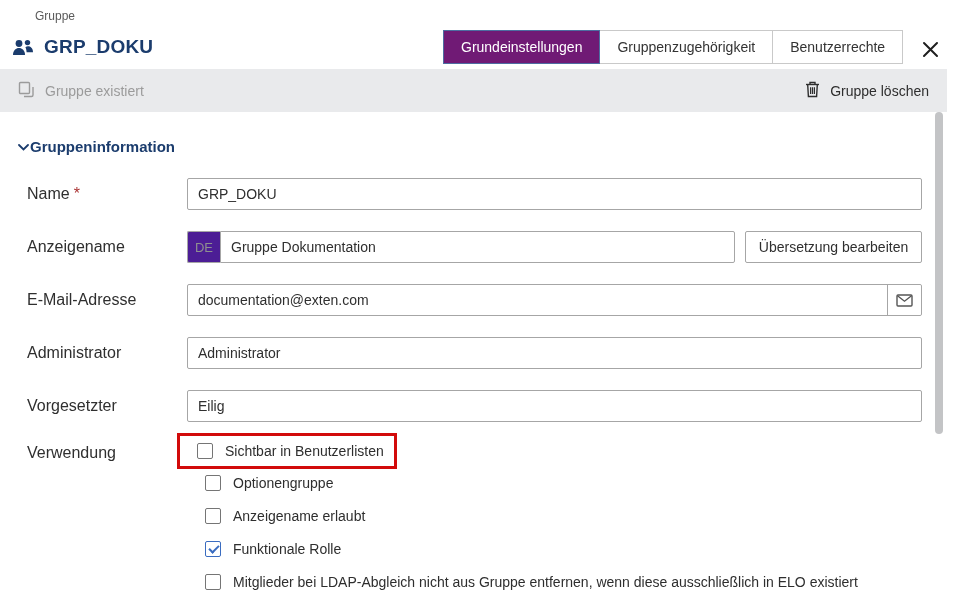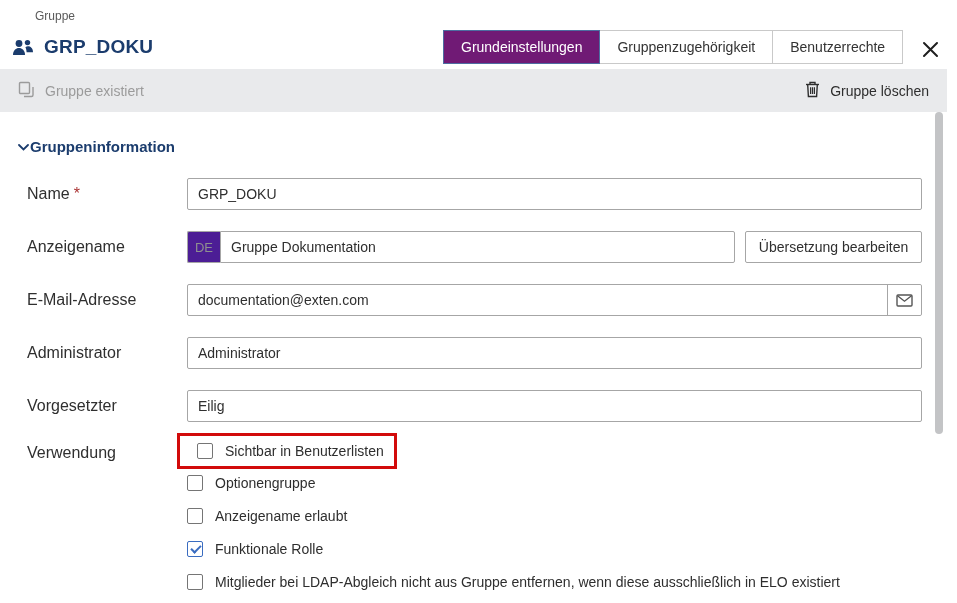--- a/index.html
+++ b/index.html
@@ -50,21 +50,21 @@
          background:#fff; font-size:14px; color:#2f2f2f; font-family:inherit; cursor:pointer; }
   .email-wrap { position:relative; width:735px; }
   .email-wrap .tinput { padding-right:44px; }
   .mail-btn { position:absolute; right:1px; top:1px; width:34px; height:30px; border-left:1px solid #a6a6a6;
               display:flex; align-items:center; justify-content:center; cursor:pointer; background:#fff;
               border-radius:0 2px 2px 0; }
 
   
   .cbcol { display:flex; flex-direction:column; }
   .cb-row { display:flex; align-items:center; gap:12px; height:18px; margin-bottom:15px;
-            width:fit-content; cursor:pointer; }
+            width:fit-content; cursor:pointer;margin-left:18px; }
   .box { width:16px; height:16px; border:1px solid #757575; border-radius:2px; background:#fff;
          flex:none; position:relative; }
   .box.checked { border-color:#3a6cc0; }
   .box.checked::after { content:""; position:absolute; left:3px; top:3px; width:8px; height:4px;
          border-left:2px solid #3a6cc0; border-bottom:2px solid #3a6cc0; transform:rotate(-45deg); }
   .cb-label { font-size:14px; color:#2e2e2e; white-space:nowrap; }
   .cb-row.highlighted { border:3px solid #d20a0a; padding:7px 10px 7px 17px;
          margin:-10px 0 5px -10px; height:auto; }
 
   

